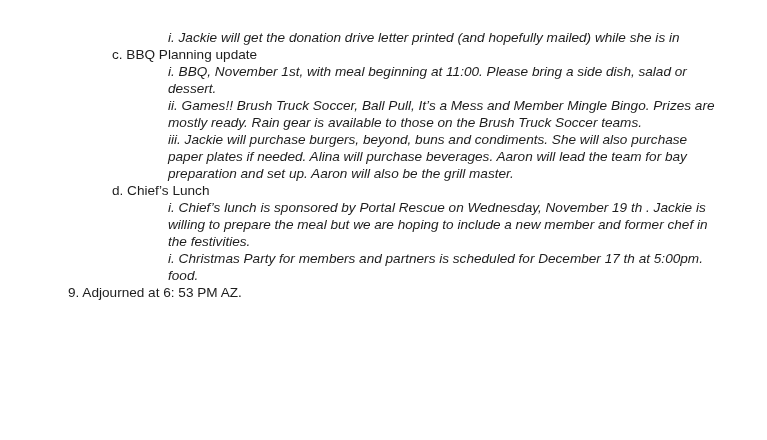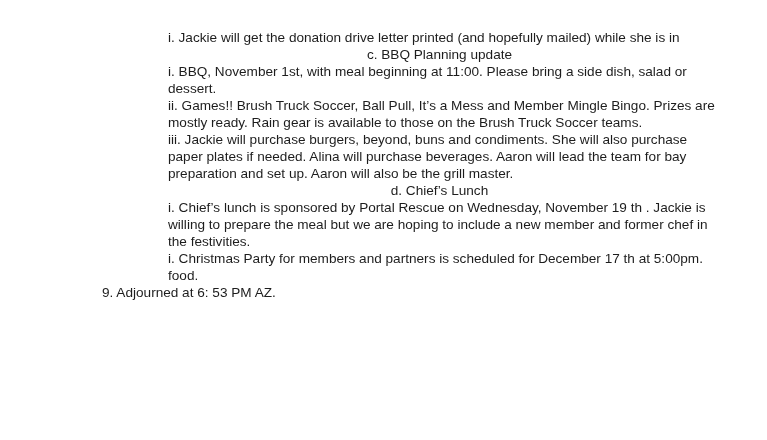--- a/index.html
+++ b/index.html
@@ -21,23 +21,23 @@
     line-height: 17px;
     color: #1d1d1d;
     box-sizing: border-box;
   }
   .doc-body {
     padding-top: 29px;
   }
   .line {
     white-space: pre;
   }
-  .indent-1 { padding-left: 102px; }
-  .indent-2 { padding-left: 112px; text-align: center; }
-  .indent-3 { padding-left: 168px; }
+  .indent-1 { padding-left: 68px; }
+  .indent-2 { padding-left: 112px; }
+  .indent-3 { padding-left: 168px; font-style: italic; }
 </style>
 </head>
 <body>
 
 <div class="page">
   <div class="doc-body">
       <div class="line indent-3">i. Jackie will get the donation drive letter printed (and hopefully mailed) while she is in</div>
       <div class="line indent-2">c. BBQ Planning update</div>
       <div class="line indent-3">i. BBQ, November 1st, with meal beginning at 11:00. Please bring a side dish, salad or</div>
       <div class="line indent-3">dessert.</div>

